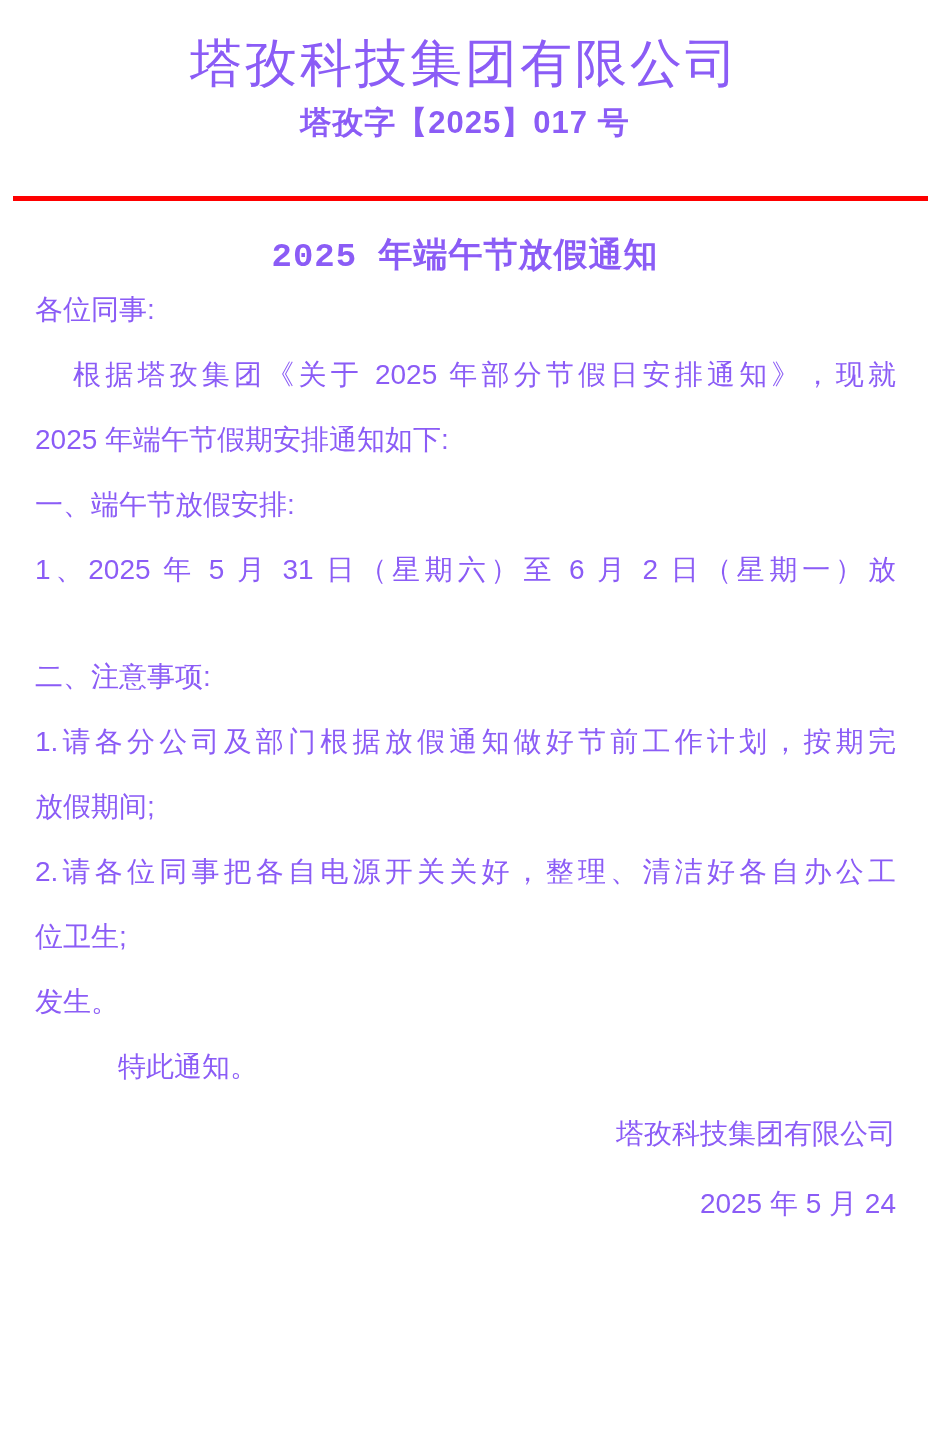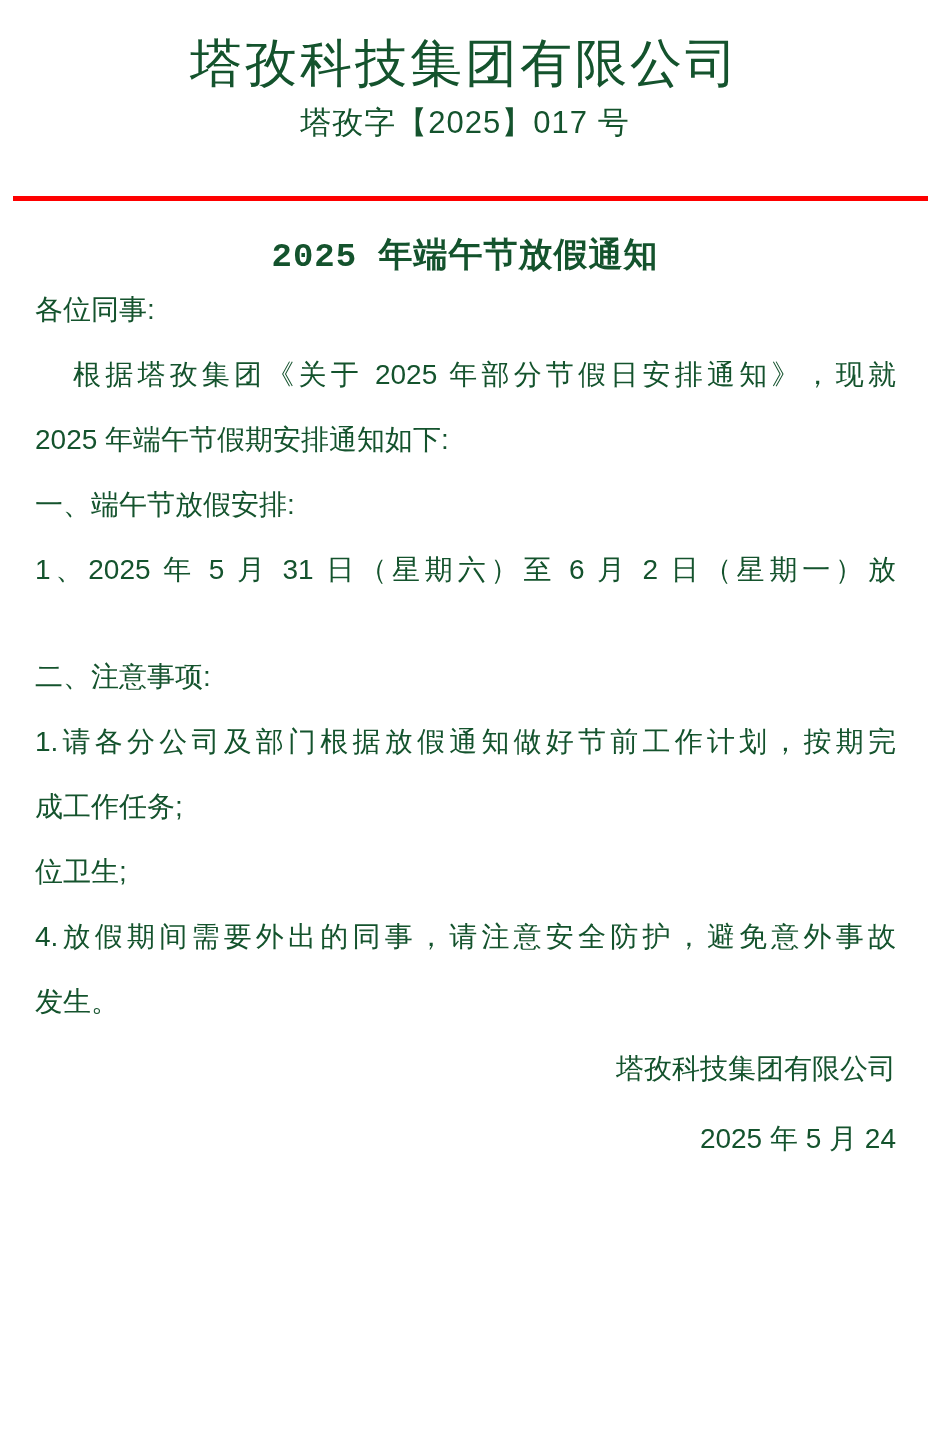--- a/index.html
+++ b/index.html
@@ -2,35 +2,35 @@
 <html><head>
 <meta charset="utf-8">
 <style>
   * { margin: 0; padding: 0; box-sizing: border-box; }
   html, body { background: #ffffff; }
   .page {
     position: relative;
     width: 930px;
     height: 1442px;
     background: #ffffff;
-    color: #14532d;
+    color: #8b5cf6;
     font-family: "Liberation Sans", "DejaVu Sans", sans-serif;
     overflow: hidden;
   }
   .doc-header { text-align: center; }
   .company-title {
     font-family: "Liberation Serif", "DejaVu Serif", serif;
     font-weight: 400;
     font-size: 52px;
     line-height: 62px;
     padding-top: 33px;
     letter-spacing: 3px;
   }
   .doc-number {
-    font-weight: 400;
+    font-weight: 700;
     font-size: 31px;
     line-height: 40px;
     margin-top: 8px;
     letter-spacing: 1px;
   }
   .red-divider {
     height: 5px;
     background: #fe0000;
     margin: 53px 2px 0 13px;
   }
@@ -71,24 +71,25 @@
 
   <div class="body-block">
     <div class="line">各位同事:</div>
     <div class="line indent-first fill">根据塔孜集团《关于 2025 年部分节假日安排通知》，现就</div>
     <div class="line">2025 年端午节假期安排通知如下:</div>
     <div class="line">一、端午节放假安排:</div>
     <div class="line fill">1、2025 年 5 月 31 日（星期六）至 6 月 2 日（星期一）放</div>
     <div class="para-spacer"></div>
     <div class="line">二、注意事项:</div>
     <div class="line fill">1.请各分公司及部门根据放假通知做好节前工作计划，按期完</div>
-    <div class="line">成工作任务;</div>
+    <div class="line">放假期间;</div>
+    <div class="line fill">2.请各位同事把各自电源开关关好，整理、清洁好各自办公工</div>
     <div class="line">位卫生;</div>
-    <div class="line fill">4.放假期间需要外出的同事，请注意安全防护，避免意外事故</div>
     <div class="line">发生。</div>
+    <div class="line indent-deep">特此通知。</div>
   </div>
 
   <div class="body-block signature">
     <div class="line">塔孜科技集团有限公司</div>
     <div class="line">2025 年 5 月 24</div>
   </div>
 
 </div>
 
 </body></html>

